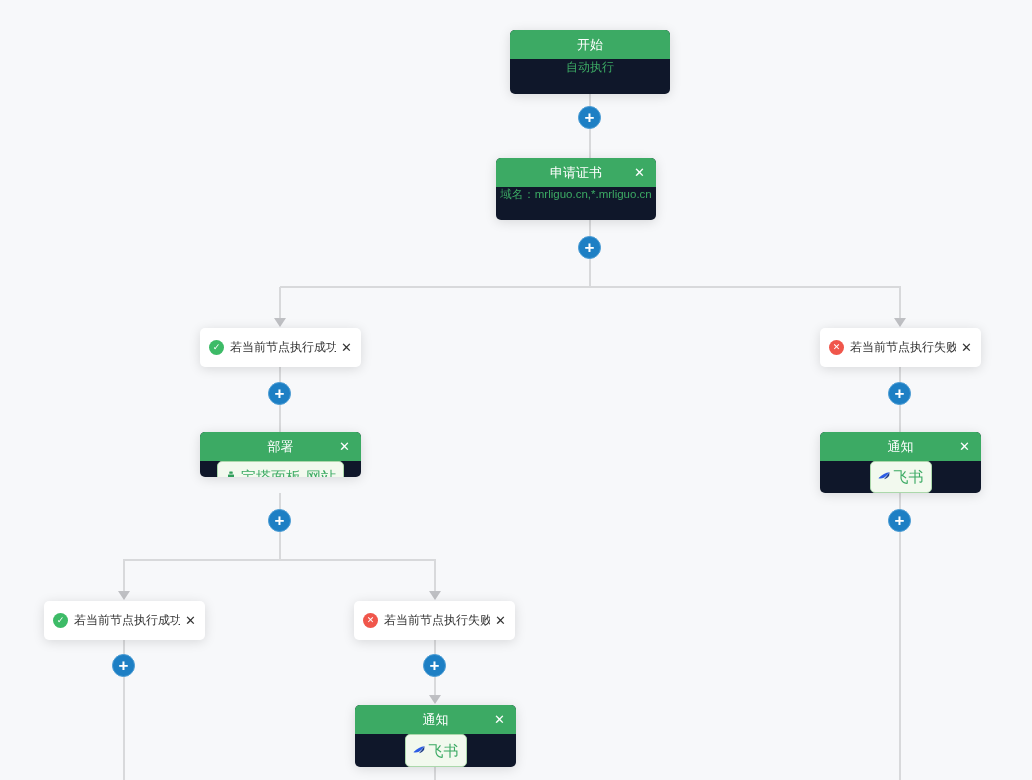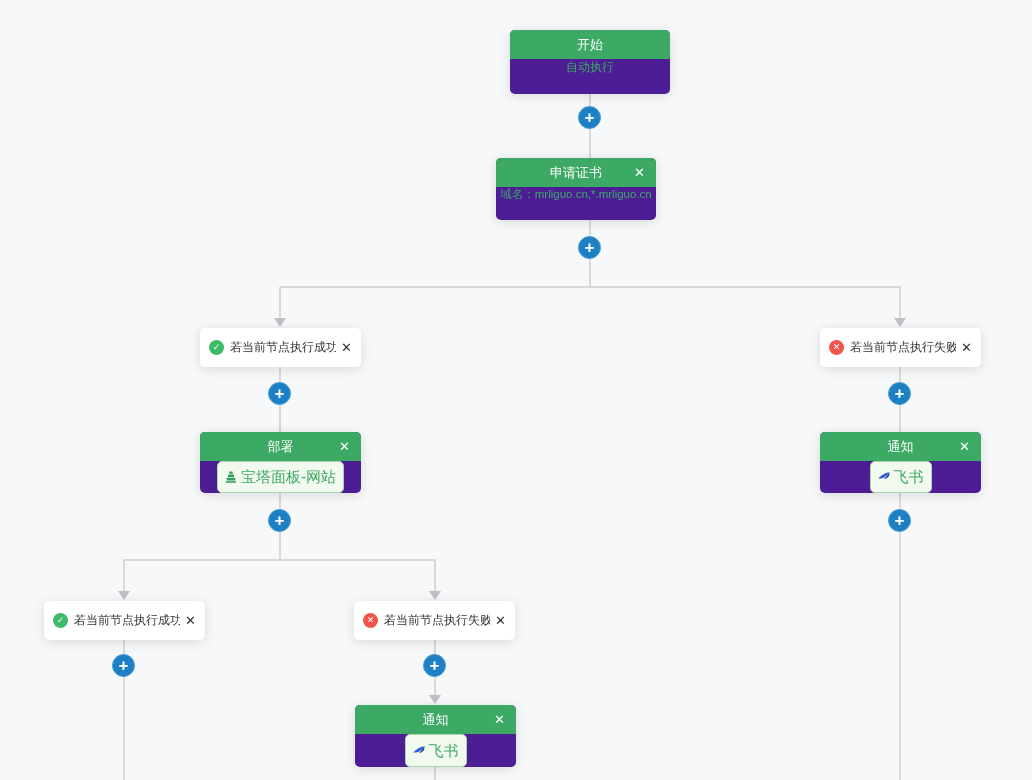--- a/index.html
+++ b/index.html
@@ -27,21 +27,21 @@
   .plus{
     position:absolute;width:23px;height:23px;border-radius:50%;
     background:#1d7fc4;border:1px solid #4a9cd4;
     color:#fff;display:flex;align-items:center;justify-content:center;
     font-size:17px;font-weight:700;line-height:1;
     padding:0;cursor:pointer;box-sizing:border-box;
     font-family:"Liberation Sans","DejaVu Sans",sans-serif;
   }
   
   .node{
-    position:absolute;background:#4c1d95;border-radius:5px;
+    position:absolute;background:#0f172a;border-radius:5px;
     box-shadow:0 2px 12px rgba(0,0,0,.13);
     overflow:hidden;cursor:pointer;
   }
   .node-header{
     height:29px;background:#3caa64;color:#fff;
     display:flex;align-items:center;justify-content:center;
     font-size:13px;position:relative;
   }
   .node-close{
     position:absolute;right:11px;top:0;height:29px;
@@ -158,21 +158,21 @@
     <span class="cond-label">若当前节点执行成功..</span>
     <span class="cond-close">✕</span>
   </div>
 
   <div class="cond" style="left:820px;top:328px;width:161px;height:39px">
     <span class="badge badge-fail">✕</span>
     <span class="cond-label">若当前节点执行失败..</span>
     <span class="cond-close">✕</span>
   </div>
 
-  <div class="node" style="left:200px;top:432px;width:161px;height:61px">
+  <div class="node" style="left:200px;top:432px;width:161px;height:45px">
     <div class="node-header">
       <span>部署</span>
       <span class="node-close">✕</span>
     </div>
     <div class="node-body" style="height:32px">
       <span class="chip">
         <span>
             <svg width="12" height="12" viewBox="0 0 14 14">
               <g fill="#2f9e5a">
                 <rect x="5" y="0.5" width="4" height="2.6" rx="0.6"></rect>

